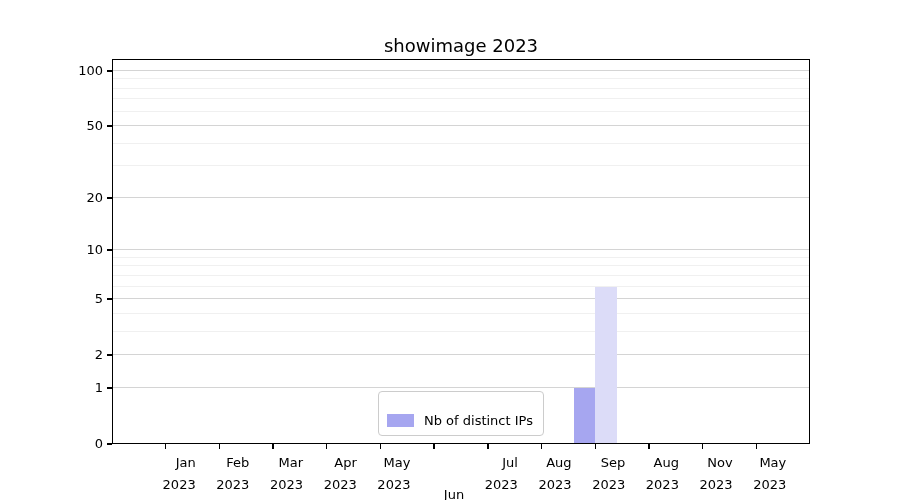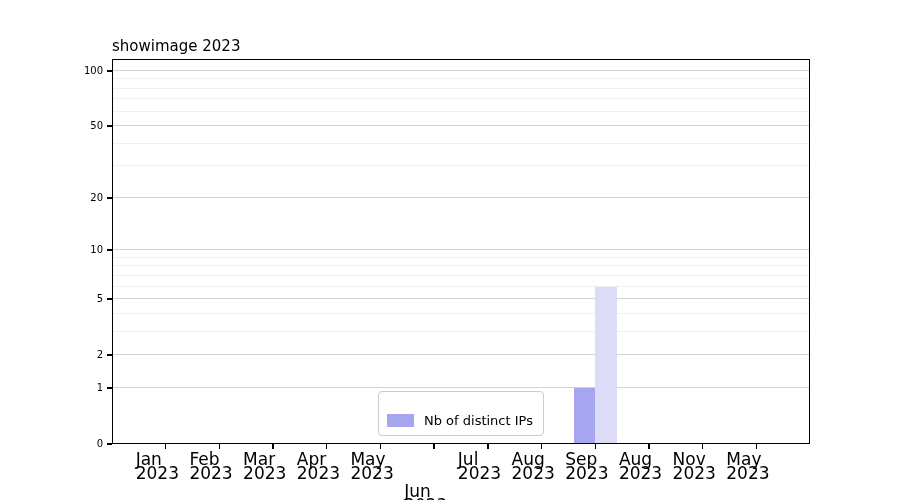--- a/index.html
+++ b/index.html
@@ -3,41 +3,41 @@
 <meta charset="utf-8">
 <style>
   html,body { margin:0; padding:0; background:#fff; }
   .figure {
     position:relative; width:900px; height:500px; background:#fff;
     font-family:"DejaVu Sans","Liberation Sans",sans-serif; color:#000;
     overflow:hidden;
   }
   .title {
     position:absolute; left:112px; width:698px; top:36px; height:20px;
-    font-size:15px; line-height:20px; color:#000;
+    text-align:center; font-size:18px; line-height:20px; color:#000;
   }
   .axes {
     position:absolute; left:112px; top:59px; width:698px; height:385px;
     background:#fff;
   }
   .frame {
     position:absolute; left:112px; top:59px; width:698px; height:385px;
     border:1.4px solid #000; box-sizing:border-box; pointer-events:none; z-index:5;
   }
   .gridline { position:absolute; left:0; width:100%; height:1px; z-index:1; }
   .bar { position:absolute; bottom:0; z-index:2; }
   .ytick-label {
-    position:absolute; width:60px; text-align:right; font-size:10px;
+    position:absolute; width:60px; text-align:right; font-size:13px;
     line-height:14px; transform:translateY(-7px);
   }
   .ytick-mark { position:absolute; width:5px; height:1.4px; background:#000; }
   .xtick-mark { position:absolute; width:1.4px; height:4.5px; background:#000; top:444px; }
   .xtick-label {
     position:absolute; top:452px; width:60px; transform:translateX(-30px);
-    text-align:left; font-size:17px; line-height:14px; white-space:pre-line;
+    text-align:right; font-size:13px; line-height:22px; white-space:pre-line;
   }
   .legend {
     position:absolute; left:378px; top:391px; width:166px; height:45px;
     box-sizing:border-box; background:rgba(255,255,255,0.92);
     border:1px solid #cccccc; border-radius:4px; z-index:6;
     padding:17px 9px 4px 8px; display:flex; flex-direction:column; justify-content:space-around;
   }
   .legend-row { display:flex; align-items:center; height:17px; }
   .legend-swatch { width:27px; height:13px; margin-right:10px; flex:0 0 auto; }
   .legend-label { font-size:13px; line-height:17px; white-space:nowrap; }

